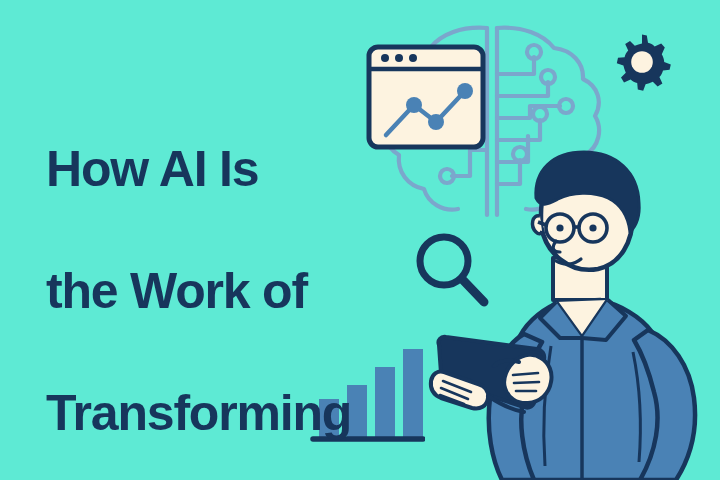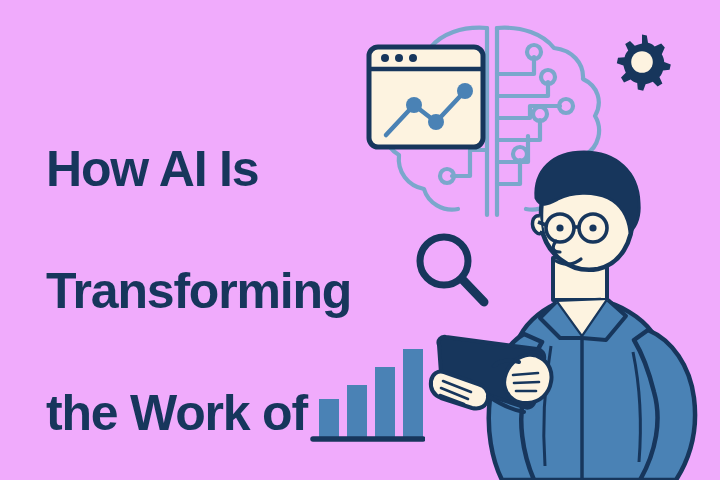--- a/index.html
+++ b/index.html
@@ -9,21 +9,21 @@
   body {
     width: 720px;
     height: 480px;
     overflow: hidden;
     font-family: "Liberation Sans", sans-serif;
   }
   #canvas {
     position: relative;
     width: 720px;
     height: 480px;
-    background: #f0abfc;
+    background: #5eead4;
     overflow: hidden;
   }
   .layer {
     position: absolute;
     top: 0;
     left: 0;
     width: 720px;
     height: 480px;
   }
   #headline {
@@ -234,18 +234,18 @@
       <path d="M513 375 L538 373"></path>
       <path d="M514 383 L539 382"></path>
       <path d="M516 391 L536 391"></path>
     </g>
 
     <path d="M488 396 C 500 404 512 410 524 412" fill="none" stroke="#17365C" stroke-width="4" stroke-linecap="round"></path>
   </svg>
 
   <div id="headline">
     <span class="hl-line">How AI Is</span>
+    <span class="hl-line">the Work of</span>
     <span class="hl-line">Transforming</span>
-    <span class="hl-line">the Work of</span>
     
   </div>
 
 </div>
 
 </body></html>

